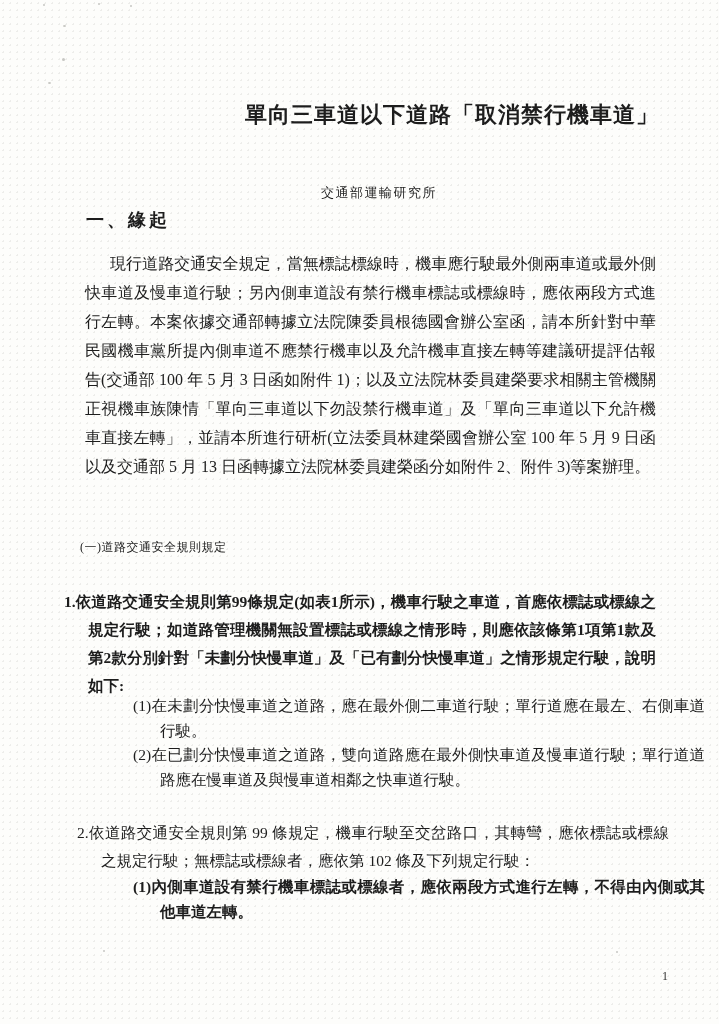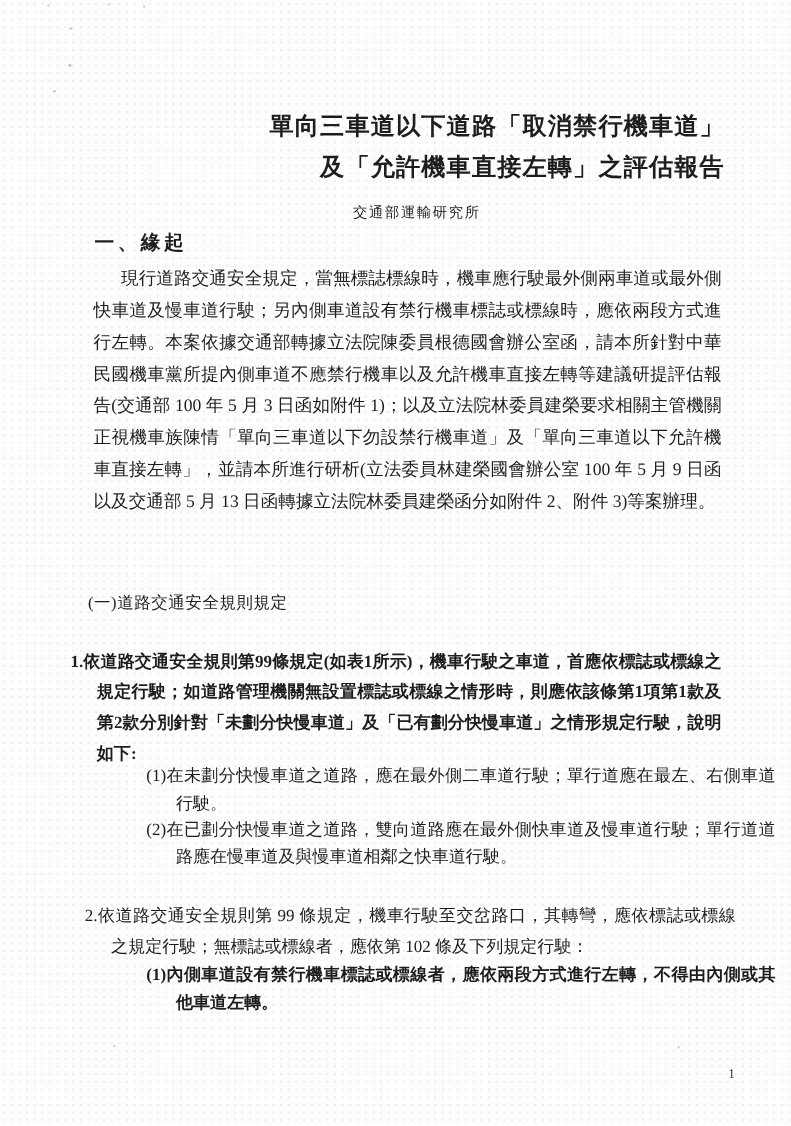--- a/index.html
+++ b/index.html
@@ -59,26 +59,26 @@
     font-weight: bold;
     letter-spacing: 3px;
     text-align: right;
   }
   .h1-origin { top: 208px; }
   .h2-rules  { top: 482px; letter-spacing: 2px; }
   .subheading {
     position: absolute;
     top: 539px;
     left: 80px;
-    font-size: 15px;
+    font-size: 12px;
     letter-spacing: 0.5px;
   }
   .para1 {
     position: absolute;
-    top: 239px;
+    top: 249px;
     left: 85px;
     width: 571px;
     font-size: 16px;
     line-height: 29px;
     text-align: justify;
     text-indent: 25px;
   }
   .num-item {
     position: absolute;
     left: 64px;
@@ -124,21 +124,20 @@
   <span class="speck" style="left:98px;  top:3px;  width:2px; height:2px;"></span>
   <span class="speck" style="left:130px; top:5px;  width:2px; height:2px;"></span>
   <span class="speck" style="left:63px;  top:25px; width:3px; height:2px;"></span>
   <span class="speck" style="left:62px;  top:58px; width:3px; height:3px;"></span>
   <span class="speck" style="left:48px;  top:82px; width:3px; height:2px;"></span>
   <span class="speck" style="left:103px; top:950px;width:2px; height:2px;"></span>
   <span class="speck" style="left:616px; top:951px;width:2px; height:2px;"></span>
 
   <div class="title">
     <div>單向三車道以下道路「取消禁行機車道」</div>
-    <div>及「允許機車直接左轉」之評估報告</div>
   </div>
 
   <div class="byline">交通部運輸研究所</div>
 
   <div class="h-major h1-origin">一、緣起</div>
   <div class="para1">現行道路交通安全規定，當無標誌標線時，機車應行駛最外側兩車道或最外側快車道及慢車道行駛；另內側車道設有禁行機車標誌或標線時，應依兩段方式進行左轉。本案依據交通部轉據立法院陳委員根德國會辦公室函，請本所針對中華民國機車黨所提內側車道不應禁行機車以及允許機車直接左轉等建議研提評估報告(交通部 100 年 5 月 3 日函如附件 1)；以及立法院林委員建榮要求相關主管機關正視機車族陳情「單向三車道以下勿設禁行機車道」及「單向三車道以下允許機車直接左轉」，並請本所進行研析(立法委員林建榮國會辦公室 100 年 5 月 9 日函以及交通部 5 月 13 日函轉據立法院林委員建榮函分如附件 2、附件 3)等案辦理。</div>
 
   <div class="subheading">(一)道路交通安全規則規定</div>
 
   <div class="num-item item-1"><span>1.</span><span>依道路交通安全規則第99條規定(如表1所示)，機車行駛之車道，首應依標誌或標線之規定行駛；如道路管理機關無設置標誌或標線之情形時，則應依該條第1項第1款及第2款分別針對「未劃分快慢車道」及「已有劃分快慢車道」之情形規定行駛，說明如下:</span></div>

